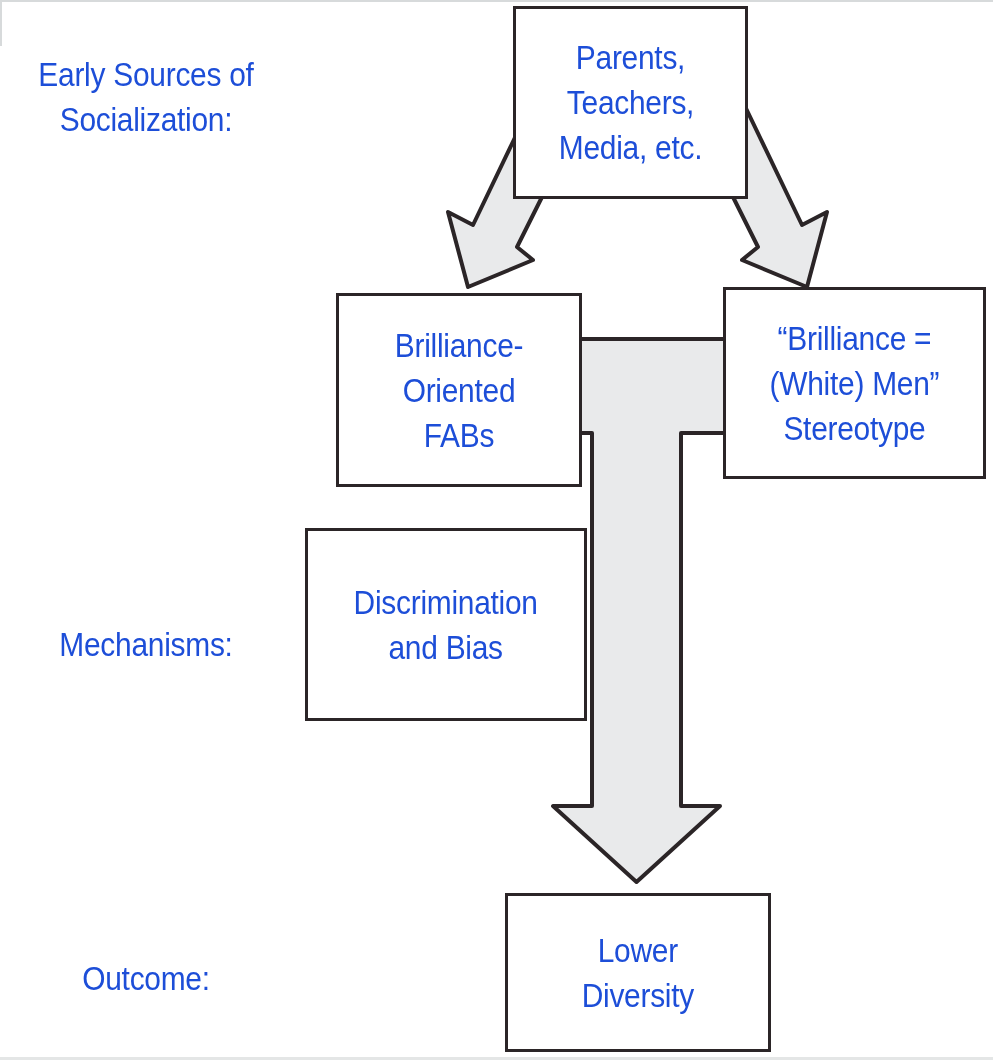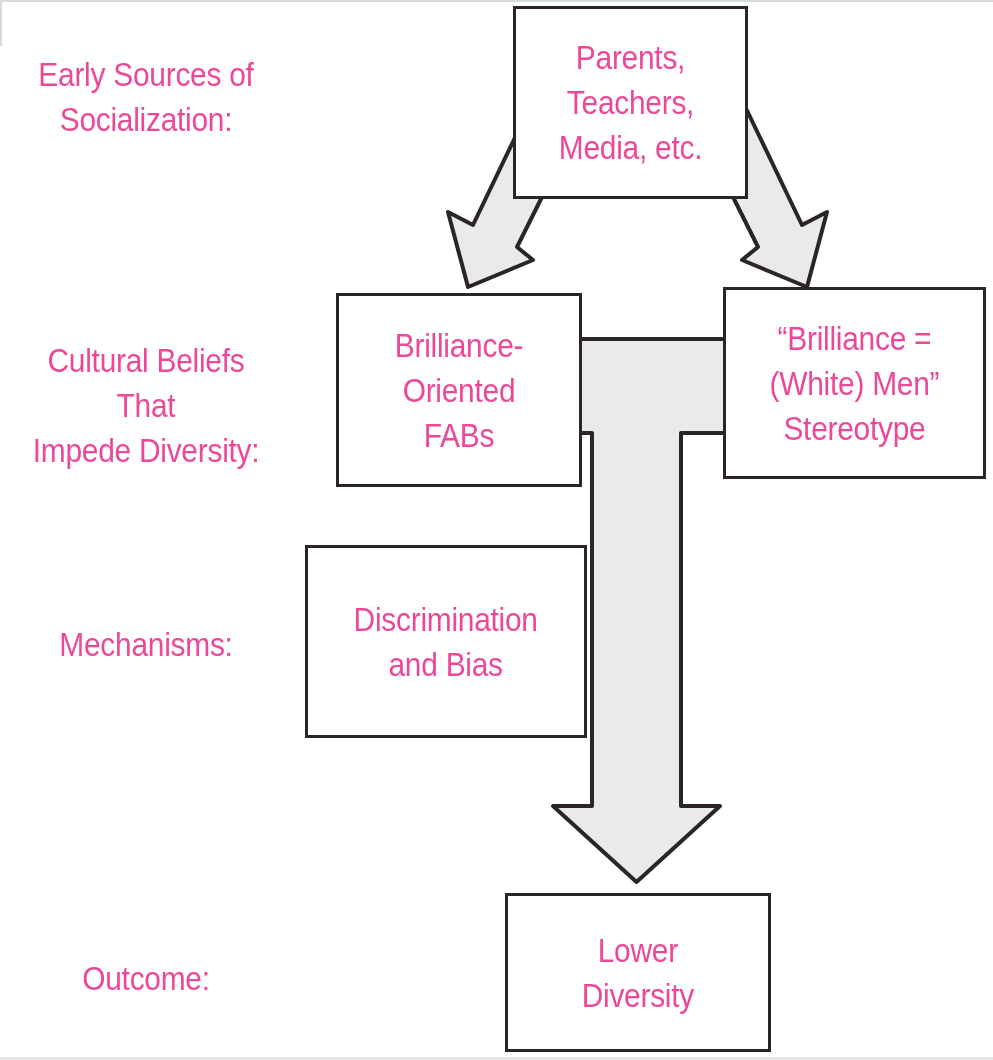--- a/index.html
+++ b/index.html
@@ -1,19 +1,19 @@
 <!DOCTYPE html>
 <html><head>
 <meta charset="utf-8">
 <style>
   html,body { margin:0; padding:0; background:#ffffff; }
   .stage {
     position:relative; width:993px; height:1060px; background:#ffffff;
     font-family:"Liberation Sans","DejaVu Sans",sans-serif;
-    color:#ec4899; overflow:hidden;
+    color:#1d4ed8; overflow:hidden;
   }
   .arrows { position:absolute; left:0; top:0; z-index:1; }
   .arrows path { fill:#e9eaeb; stroke:#2b2527; stroke-width:4; stroke-linejoin:round; }
   .node {
     position:absolute; z-index:2; box-sizing:border-box;
     background:#ffffff; border:3px solid #2b2527;
     display:flex; align-items:center; justify-content:center;
     text-align:center; font-size:34px; line-height:45px;
   }
   .rowlabel {
@@ -40,26 +40,20 @@
     <path d="M551,339 L725,339 L725,433 L681,433 L681,806 L720,806 L636.5,882 L553,806 L592,806 L592,433 L551,433 Z"></path>
   </svg>
 
   <div class="rowlabel" style="top:52px">
     <div class="cond">
       <div>Early Sources of</div>
       <div>Socialization:</div>
     </div>
   </div>
 
-  <div class="rowlabel" style="top:338px">
-    <div class="cond">
-      <div>Cultural Beliefs That</div>
-      <div>Impede Diversity:</div>
-    </div>
-  </div>
 
   <div class="rowlabel" style="top:622px">
     <div class="cond">
       <div>Mechanisms:</div>
     </div>
   </div>
 
   <div class="rowlabel" style="top:956px">
     <div class="cond">
       <div>Outcome:</div>
@@ -83,21 +77,21 @@
   </div>
 
   <div class="node" style="left:723px; top:287px; width:263px; height:192px;">
     <div class="cond">
       <div>“Brilliance =</div>
       <div>(White) Men”</div>
       <div>Stereotype</div>
     </div>
   </div>
 
-  <div class="node" style="left:305px; top:545px; width:282px; height:193px;">
+  <div class="node" style="left:305px; top:528px; width:282px; height:193px;">
     <div class="cond">
       <div>Discrimination</div>
       <div>and Bias</div>
     </div>
   </div>
 
 
   <div class="node" style="left:505px; top:893px; width:266px; height:159px;">
     <div class="cond">
       <div>Lower</div>

